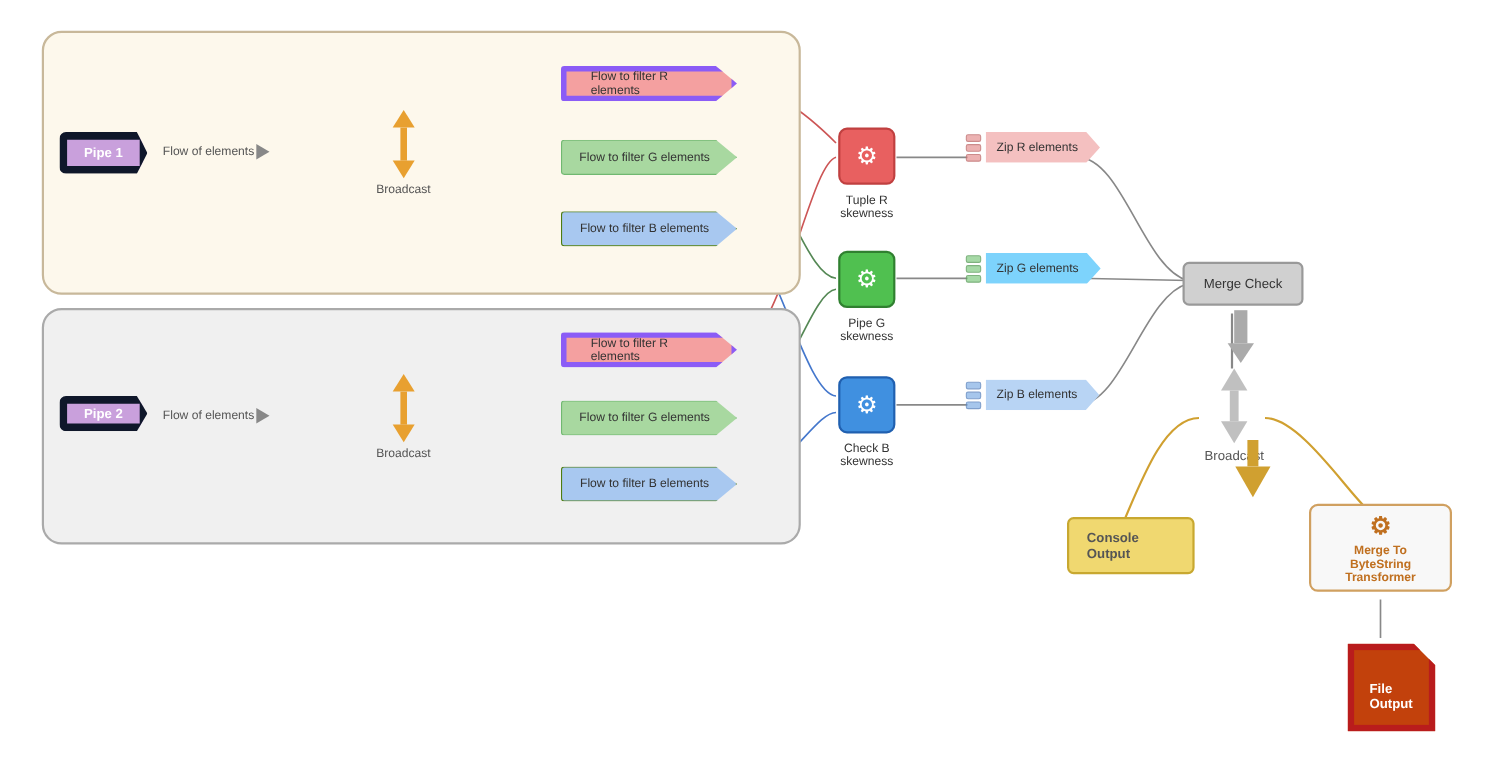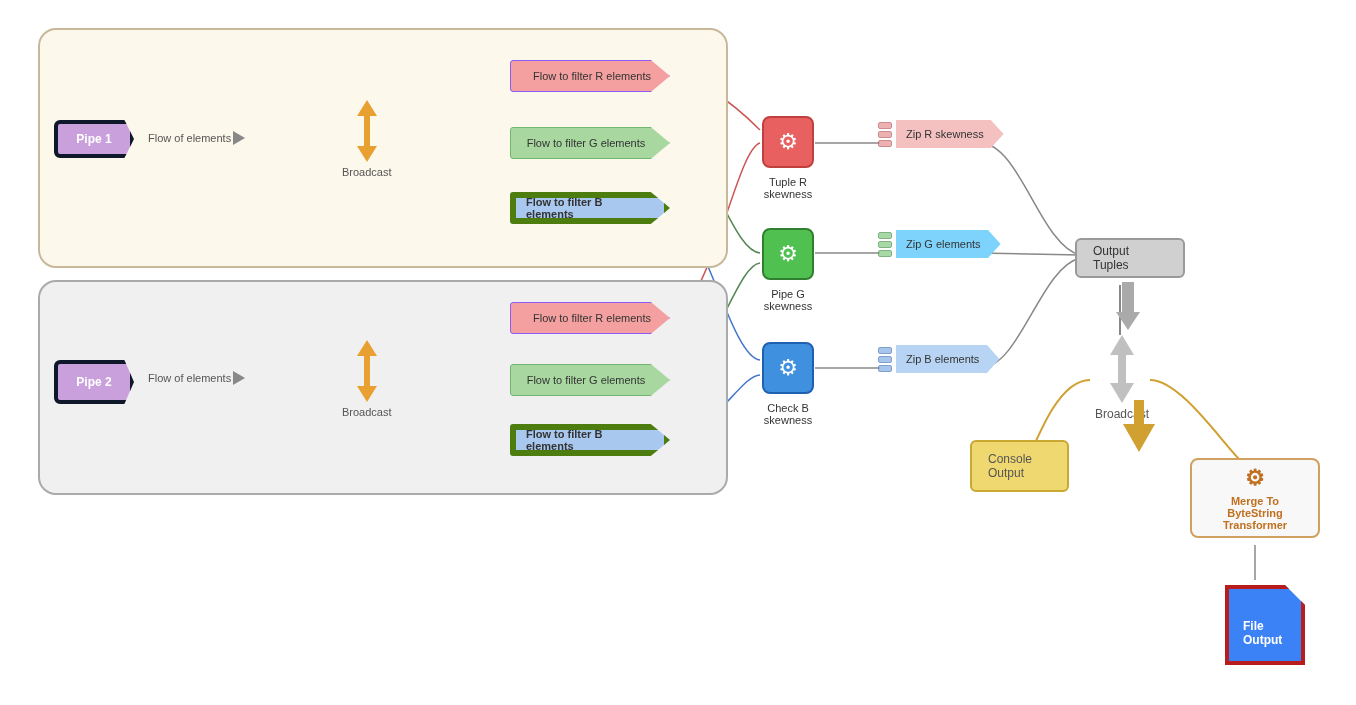--- a/index.html
+++ b/index.html
@@ -40,21 +40,21 @@
       background: #f0f0f0;
       border-color: #aaa;
       left: 38px; top: 280px;
       width: 690px; height: 215px;
     }
 
     
     .pipe-node {
       position: absolute;
       background: #c9a0dc;
-      border: 4px solid #0f172a;
+      border: 7px solid #0f172a;
       border-radius: 6px;
       padding: 6px 14px;
       font-size: 12px;
       font-weight: bold;
       color: #fff;
       display: flex;
       align-items: center;
       justify-content: center;
       
       clip-path: polygon(0 0, 88% 0, 100% 50%, 88% 100%, 0 100%);
@@ -97,23 +97,23 @@
       display: flex;
       align-items: center;
       justify-content: center;
       font-size: 11px;
       font-weight: 500;
       color: #333;
       clip-path: polygon(0 0, 88% 0, 100% 50%, 88% 100%, 0 100%);
       padding: 7px 18px 7px 10px;
       border-radius: 3px;
     }
-    .filter-red { background: #f4a0a0; border: 1px solid #8b5cf6; padding-left: 22px; }
+    .filter-red { background: #f4a0a0; border: 5px solid #8b5cf6; padding-left: 22px; }
     .filter-green { background: #a8d8a0; border: 1px solid #70b870; align-items: center; }
-    .filter-blue { background: #a8c8f0; border: 6px solid #4d7c0f; font-weight: bold; }
+    .filter-blue { background: #a8c8f0; border: 1px solid #4d7c0f; }
 
     
     .check-node {
       position: absolute;
       border-radius: 8px;
       display: flex;
       align-items: center;
       justify-content: center;
       font-size: 22px;
       color: #fff;
@@ -226,22 +226,22 @@
       text-align: center;
     }
     .transformer-icon {
       font-size: 22px;
       margin-bottom: 4px;
     }
 
     
     .file-node {
       position: absolute;
-      background: #3b82f6;
-      border: 4px solid #b91c1c;
+      background: #c2410c;
+      border: 6px solid #b91c1c;
       display: flex;
       flex-direction: column;
       align-items: center;
       justify-content: center;
       font-size: 12px;
       font-weight: bold;
       color: #fff;
       padding: 10px 14px;
       clip-path: polygon(0 0, 75% 0, 100% 25%, 100% 100%, 0 100%);
     }
@@ -351,21 +351,21 @@
   </svg>
 
   <div class="group-box group-box-top"></div>
 
   <div class="group-box group-box-bottom"></div>
 
   <div class="pipe-node" style="left:54px; top:120px; width:80px; height:38px;">
     <span>Pipe 1</span>
   </div>
 
-  <div class="pipe-node" style="left:54px; top:360px; width:80px; height:44px;">
+  <div class="pipe-node" style="left:54px; top:360px; width:80px; height:32px;">
     <span>Pipe 2</span>
   </div>
 
   <div class="flow-arrow" style="left:148px; top:131px;">
     <span>Flow of elements</span>
   </div>
 
   <div class="flow-arrow" style="left:148px; top:371px;">
     <span>Flow of elements</span>
   </div>
@@ -433,21 +433,21 @@
     <span>Check B skewness</span>
   </div>
 
   <div class="zip-node zip-red" style="left:878px; top:120px;">
     <div class="zip-icon">
       <div class="zip-rect"></div>
       <div class="zip-rect"></div>
       <div class="zip-rect"></div>
     </div>
     <div class="zip-text-arrow">
-      <span>Zip R skewness</span>
+      <span>Zip R elements</span>
     </div>
   </div>
 
   <div class="zip-node zip-green" style="left:878px; top:230px;">
     <div class="zip-icon">
       <div class="zip-rect"></div>
       <div class="zip-rect"></div>
       <div class="zip-rect"></div>
     </div>
     <div class="zip-text-arrow">
@@ -460,21 +460,21 @@
       <div class="zip-rect"></div>
       <div class="zip-rect"></div>
       <div class="zip-rect"></div>
     </div>
     <div class="zip-text-arrow">
       <span>Zip B elements</span>
     </div>
   </div>
 
   <div class="merge-node" style="left:1075px; top:238px; width:110px; height:40px;">
-    <span>Output Tuples</span>
+    <span>Merge Check</span>
   </div>
 
   <div style="position:absolute; left:1116px; top:282px;">
     <div style="width:12px; height:30px; background:#aaa; margin:0 auto;"></div>
     <div style="width:0; height:0; border-left:12px solid transparent; border-right:12px solid transparent; border-top:18px solid #aaa; margin:0 auto;"></div>
   </div>
 
   <div class="broadcast-large" style="left:1095px; top:335px;">
     <div class="v-double-arrow-gray">
       <div class="arrow-up-gray"></div>
@@ -482,21 +482,21 @@
       <div class="arrow-down-gray"></div>
     </div>
     <div style="margin-top:4px; font-size:12px;">Broadcast</div>
   </div>
 
   <div style="position:absolute; left:1123px; top:400px;">
     <div style="width:10px; height:24px; background:#d0a030; margin:0 auto;"></div>
     <div class="arrow-down-gold" style="margin: 0 auto;"></div>
   </div>
 
-  <div class="console-node" style="left:970px; top:440px; width:99px; height:52px;">
+  <div class="console-node" style="left:970px; top:470px; width:116px; height:52px;font-weight:bold;">
     <span>Console Output</span>
   </div>
 
   <div class="transformer-node" style="left:1190px; top:458px; width:130px; height:80px;">
     <div class="transformer-icon">⚙</div>
     <span>Merge To ByteString Transformer</span>
   </div>
 
   <div class="file-node" style="left:1225px; top:585px; width:80px; height:80px;">
     <span style="padding-top:15px;">File Output</span>

